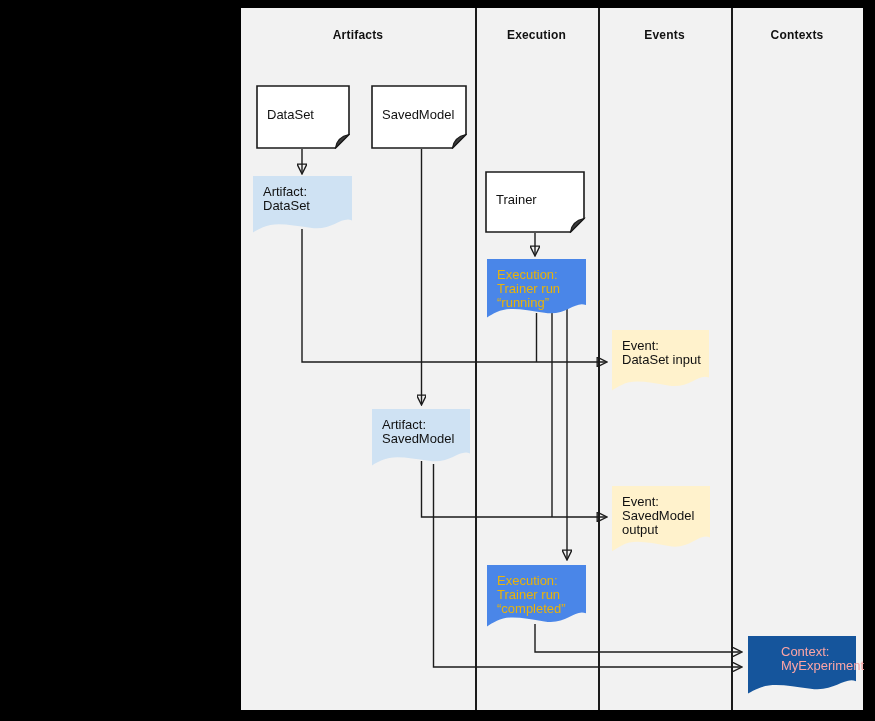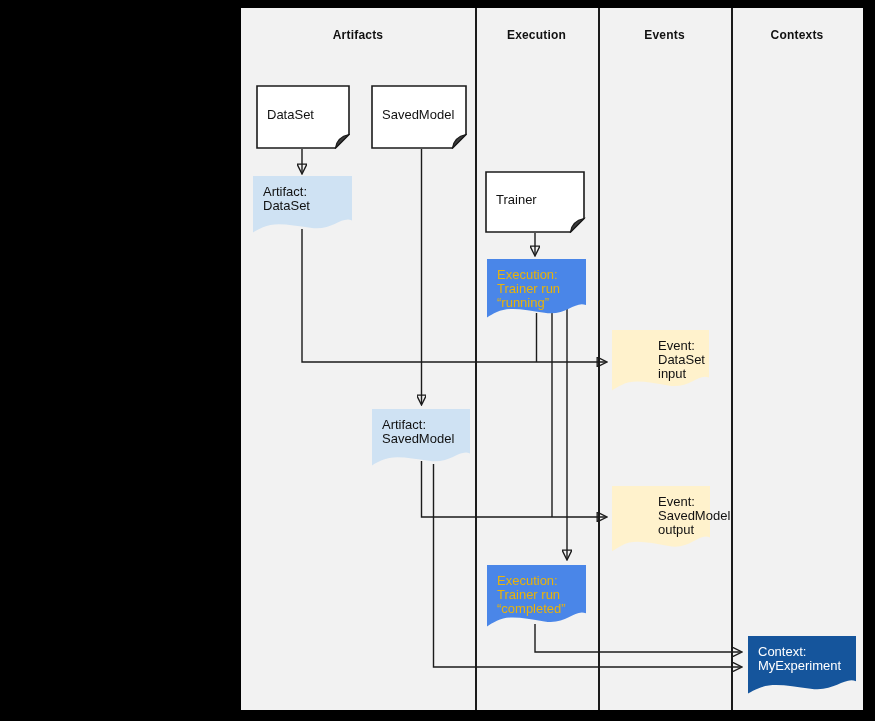--- a/index.html
+++ b/index.html
@@ -38,23 +38,23 @@
     display:flex; align-items:center; height:100%;
   }
   
   .node.wave .label {
     padding:9px 6px 0 10px; font-size:13px; line-height:14.2px; color:#111;
   }
   .node.wave svg.shape path { fill:currentColor; }
   .node.artifact  { color:#cfe2f3; }
   .node.execution { color:#4a86e8; }
   .node.execution .label { color:#eab308; }
-  .node.event     { color:#fff2cc;padding-left:36px; }
+  .node.event     { color:#fff2cc; }
   .node.context   { color:#15559c; }
-  .node.context .label { color:#ffffff; }
+  .node.context .label { color:#fca5a5;margin-left:23px; }
 </style>
 </head>
 <body>
 
 <div id="stage">
   <div id="diagram">
 
     <div class="divider" style="left:234px"></div>
     <div class="divider" style="left:357px"></div>
     <div class="divider" style="left:490px"></div>

